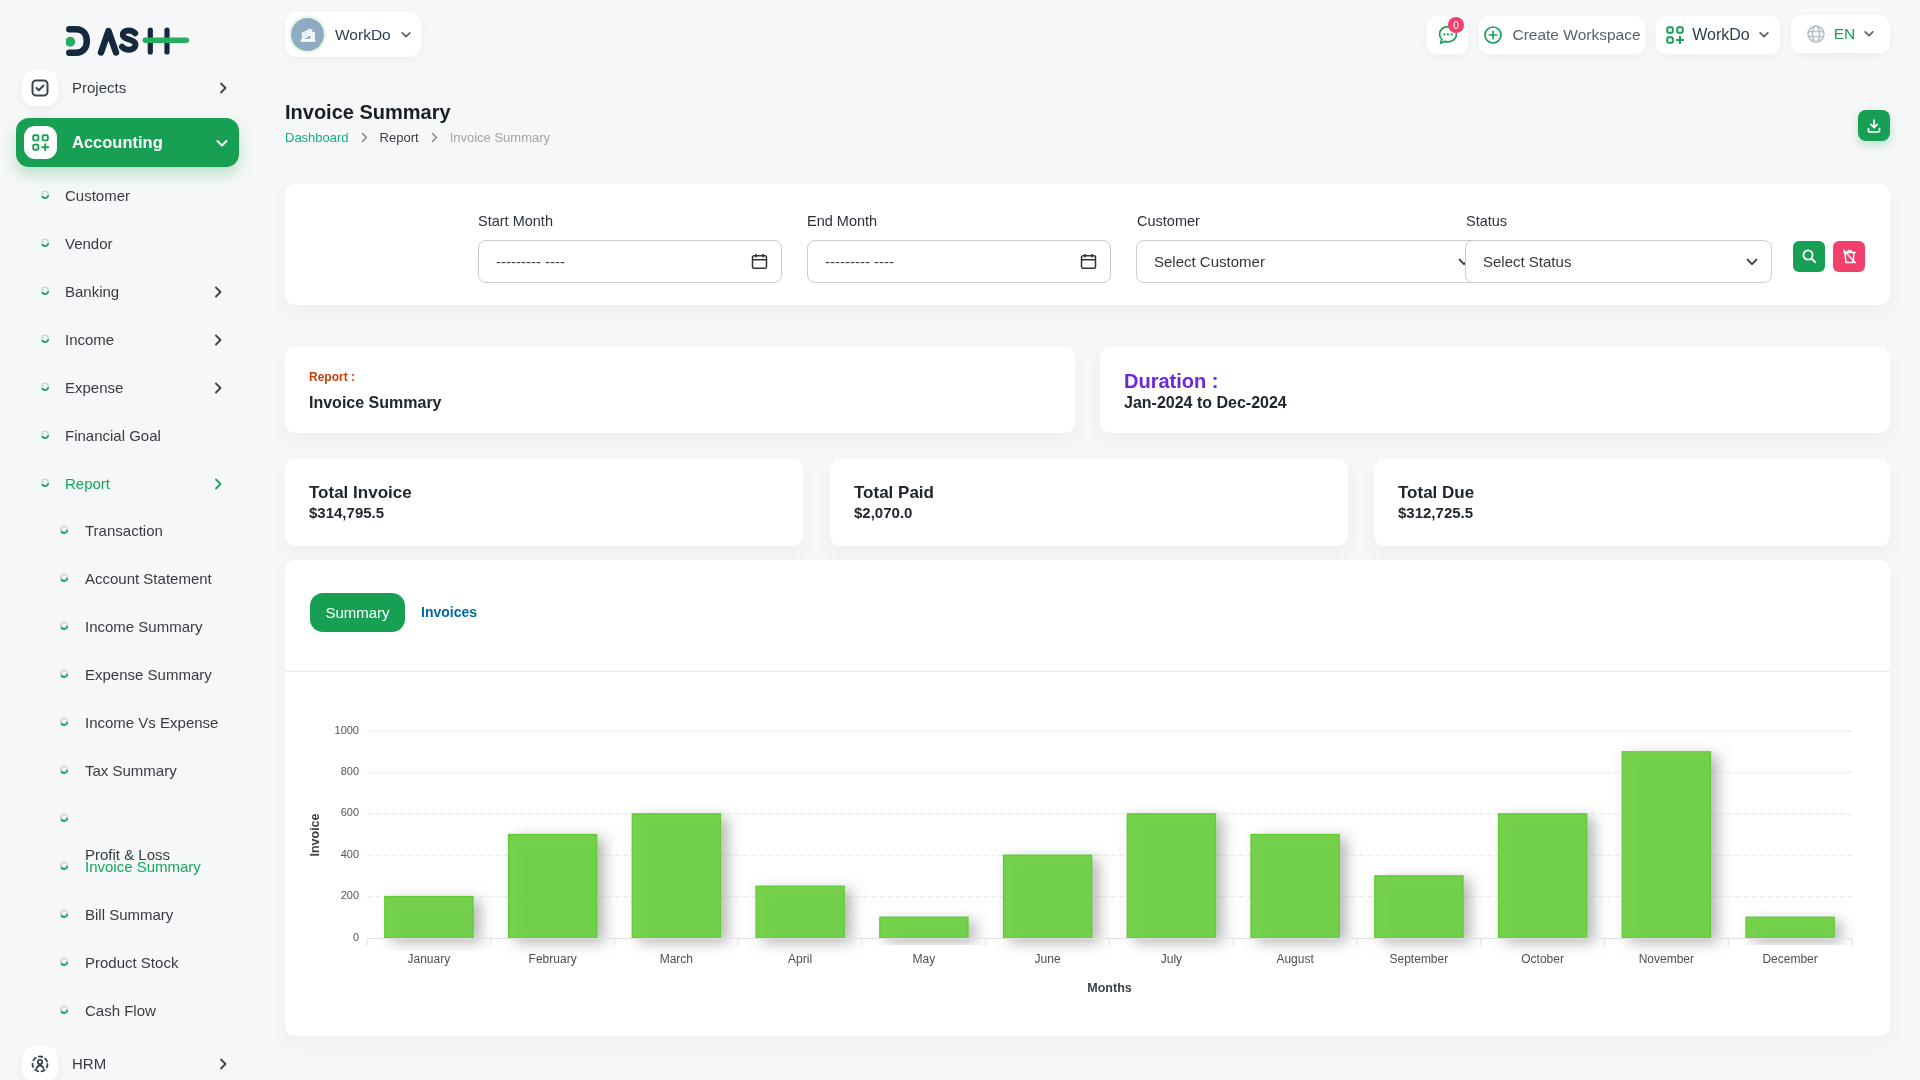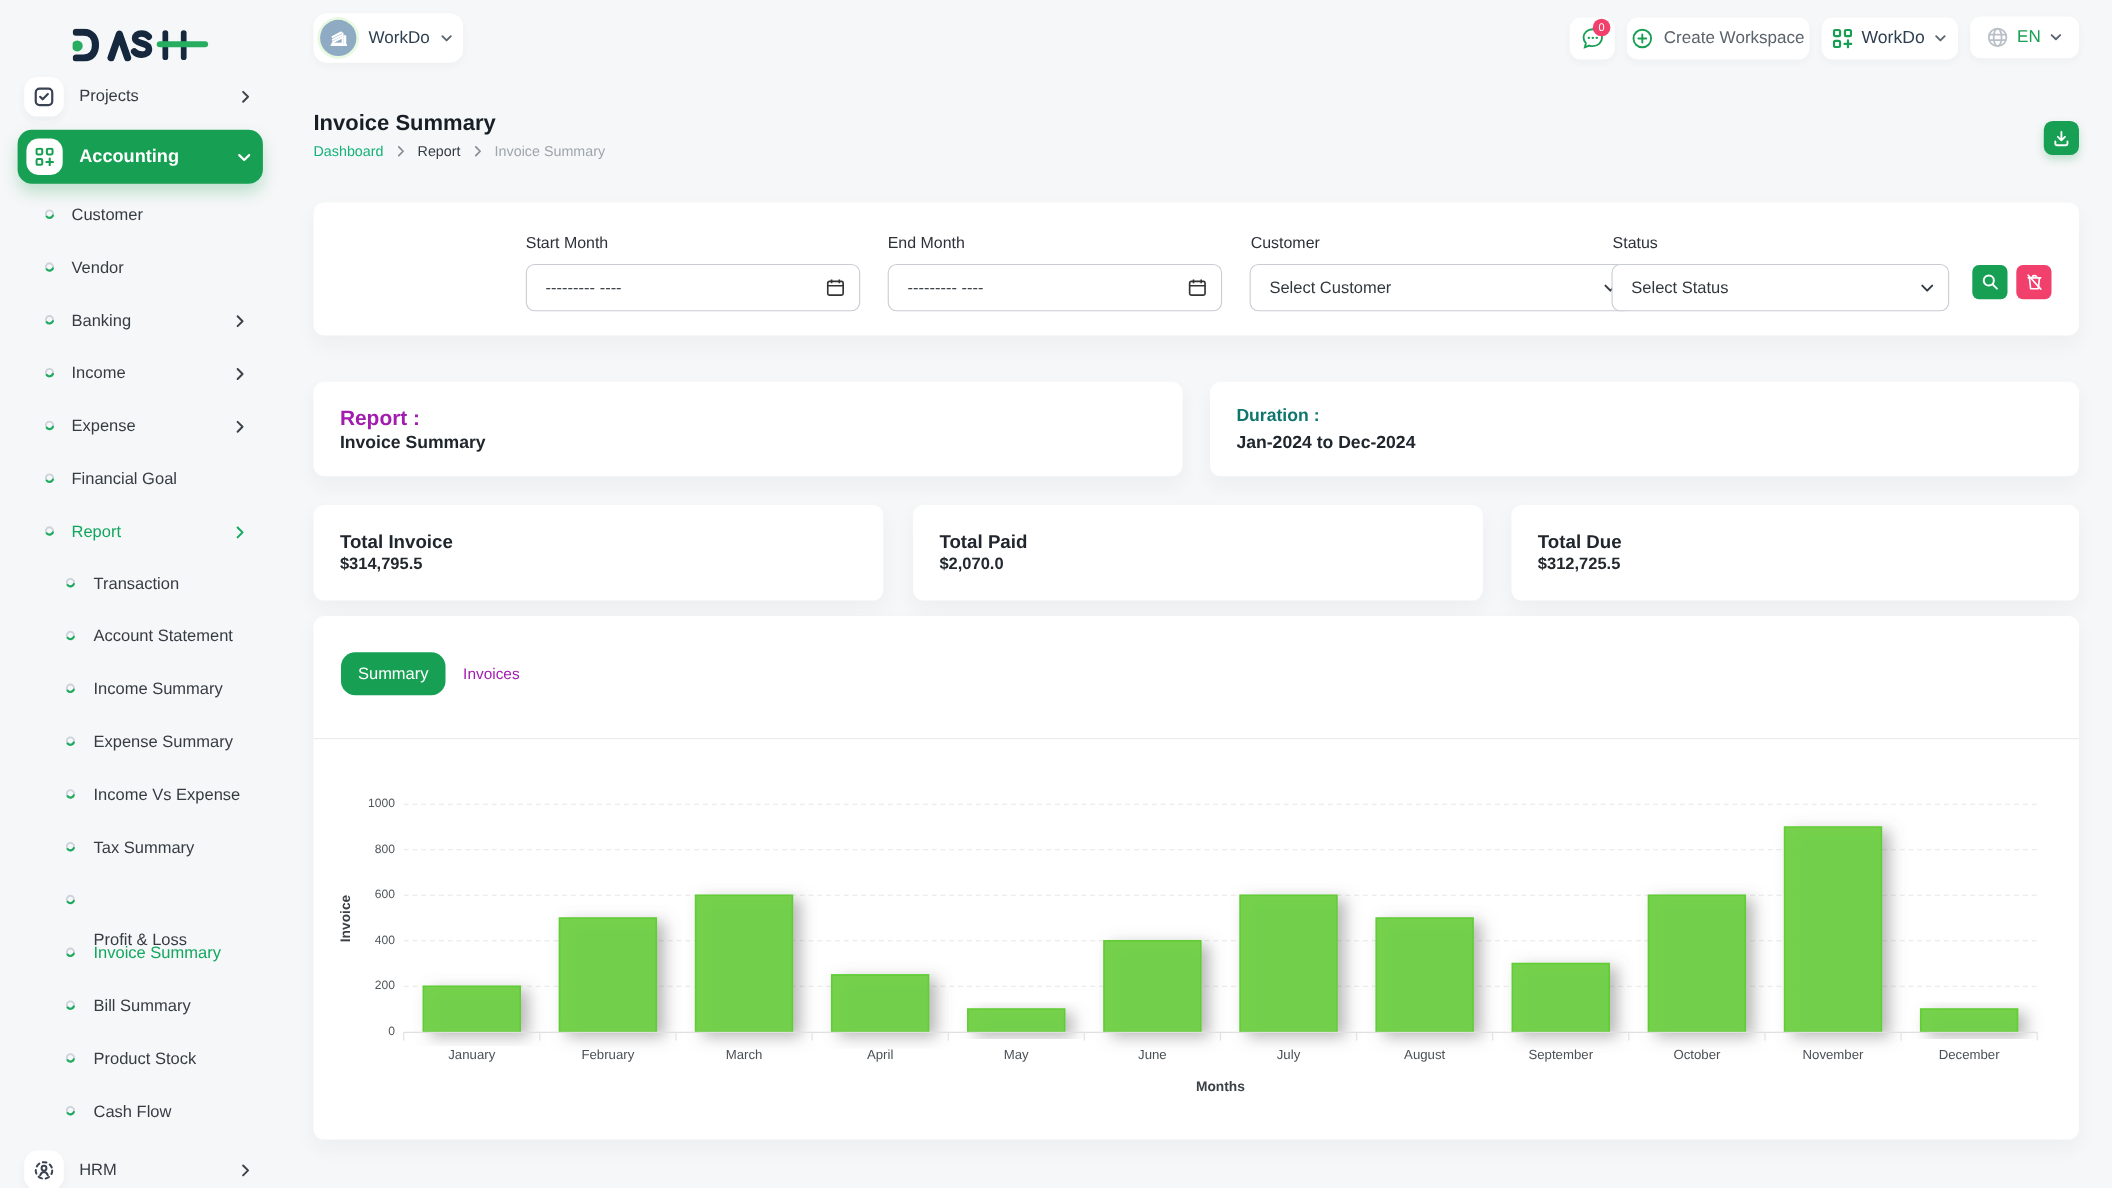--- a/index.html
+++ b/index.html
@@ -310,42 +310,42 @@
   <svg width="17" height="17" viewBox="0 0 17 17">
       <g fill="none" stroke="#fff" stroke-width="1.5" stroke-linecap="round" stroke-linejoin="round">
         <path d="M4,5 l1,9.5 h7 l1,-9.5"></path>
         <path d="M2.8,4.6 h11.4 M6.5,4.4 c0,-2.4 4,-2.4 4,0"></path>
         <path d="M2.8,2.2 l11.5,12.6"></path>
       </g>
     </svg>
 </div>
 
 <div class="card" style="left:285px;top:347px;width:790px;height:86px;"></div>
-<div class="abs" style="left:309px;top:370px;font-size:19px;font-weight:bold;color:#a21caf;">Report :</div>
+<div class="abs" style="left:309px;top:370px;font-size:12px;font-weight:bold;color:#c2410c;">Report :</div>
 <div class="abs" style="left:309px;top:394px;font-size:16px;font-weight:bold;color:#20262d;">Invoice Summary</div>
 
 <div class="card" style="left:1100px;top:347px;width:790px;height:86px;"></div>
-<div class="abs" style="left:1124px;top:370px;font-size:16px;font-weight:bold;color:#0f766e;">Duration :</div>
+<div class="abs" style="left:1124px;top:370px;font-size:20px;font-weight:bold;color:#6d28d9;">Duration :</div>
 <div class="abs" style="left:1124px;top:394px;font-size:16px;font-weight:bold;color:#20262d;">Jan-2024 to Dec-2024</div>
 
 <div class="card" style="left:285px;top:459px;width:518px;height:87px;"></div>
 <div class="abs" style="left:309px;top:483px;font-size:17px;font-weight:bold;color:#20262d;">Total Invoice</div>
 <div class="abs" style="left:309px;top:504px;font-size:15px;font-weight:bold;color:#23282e;">$314,795.5</div>
 
 <div class="card" style="left:830px;top:459px;width:518px;height:87px;"></div>
 <div class="abs" style="left:854px;top:483px;font-size:17px;font-weight:bold;color:#20262d;">Total Paid</div>
 <div class="abs" style="left:854px;top:504px;font-size:15px;font-weight:bold;color:#23282e;">$2,070.0</div>
 
 <div class="card" style="left:1374px;top:459px;width:516px;height:87px;"></div>
 <div class="abs" style="left:1398px;top:483px;font-size:17px;font-weight:bold;color:#20262d;">Total Due</div>
 <div class="abs" style="left:1398px;top:504px;font-size:15px;font-weight:bold;color:#23282e;">$312,725.5</div>
 
 <div class="card" style="left:285px;top:560px;width:1605px;height:476px;"></div>
 <div class="abs" style="left:310px;top:593px;width:95px;height:39px;background:#17a054;border-radius:13px;display:flex;align-items:center;justify-content:center;color:#fff;font-size:15px;">Summary</div>
-<div class="abs" style="left:421px;top:604px;font-size:14px;color:#a21caf;">Invoices</div>
+<div class="abs" style="left:421px;top:604px;font-size:14px;color:#0369a1;font-weight:bold;">Invoices</div>
 <div class="abs" style="left:285px;top:671px;width:1605px;height:1px;background:#eaeaec;"></div>
 
 <svg class="abs" style="left:285px;top:690px;" width="1605" height="330" viewBox="0 0 1605 330">
   <defs>
     <filter id="barsh" x="-30%" y="-30%" width="170%" height="160%">
       <feDropShadow dx="7" dy="4" stdDeviation="7" flood-color="#6a6a6a" flood-opacity="0.5"></feDropShadow>
     </filter>
   </defs>
   <g id="chart">
       <line x1="82" y1="41.19999999999999" x2="1567" y2="41.19999999999999" stroke="#e6e6e6" stroke-dasharray="4.5 3.5"></line>

